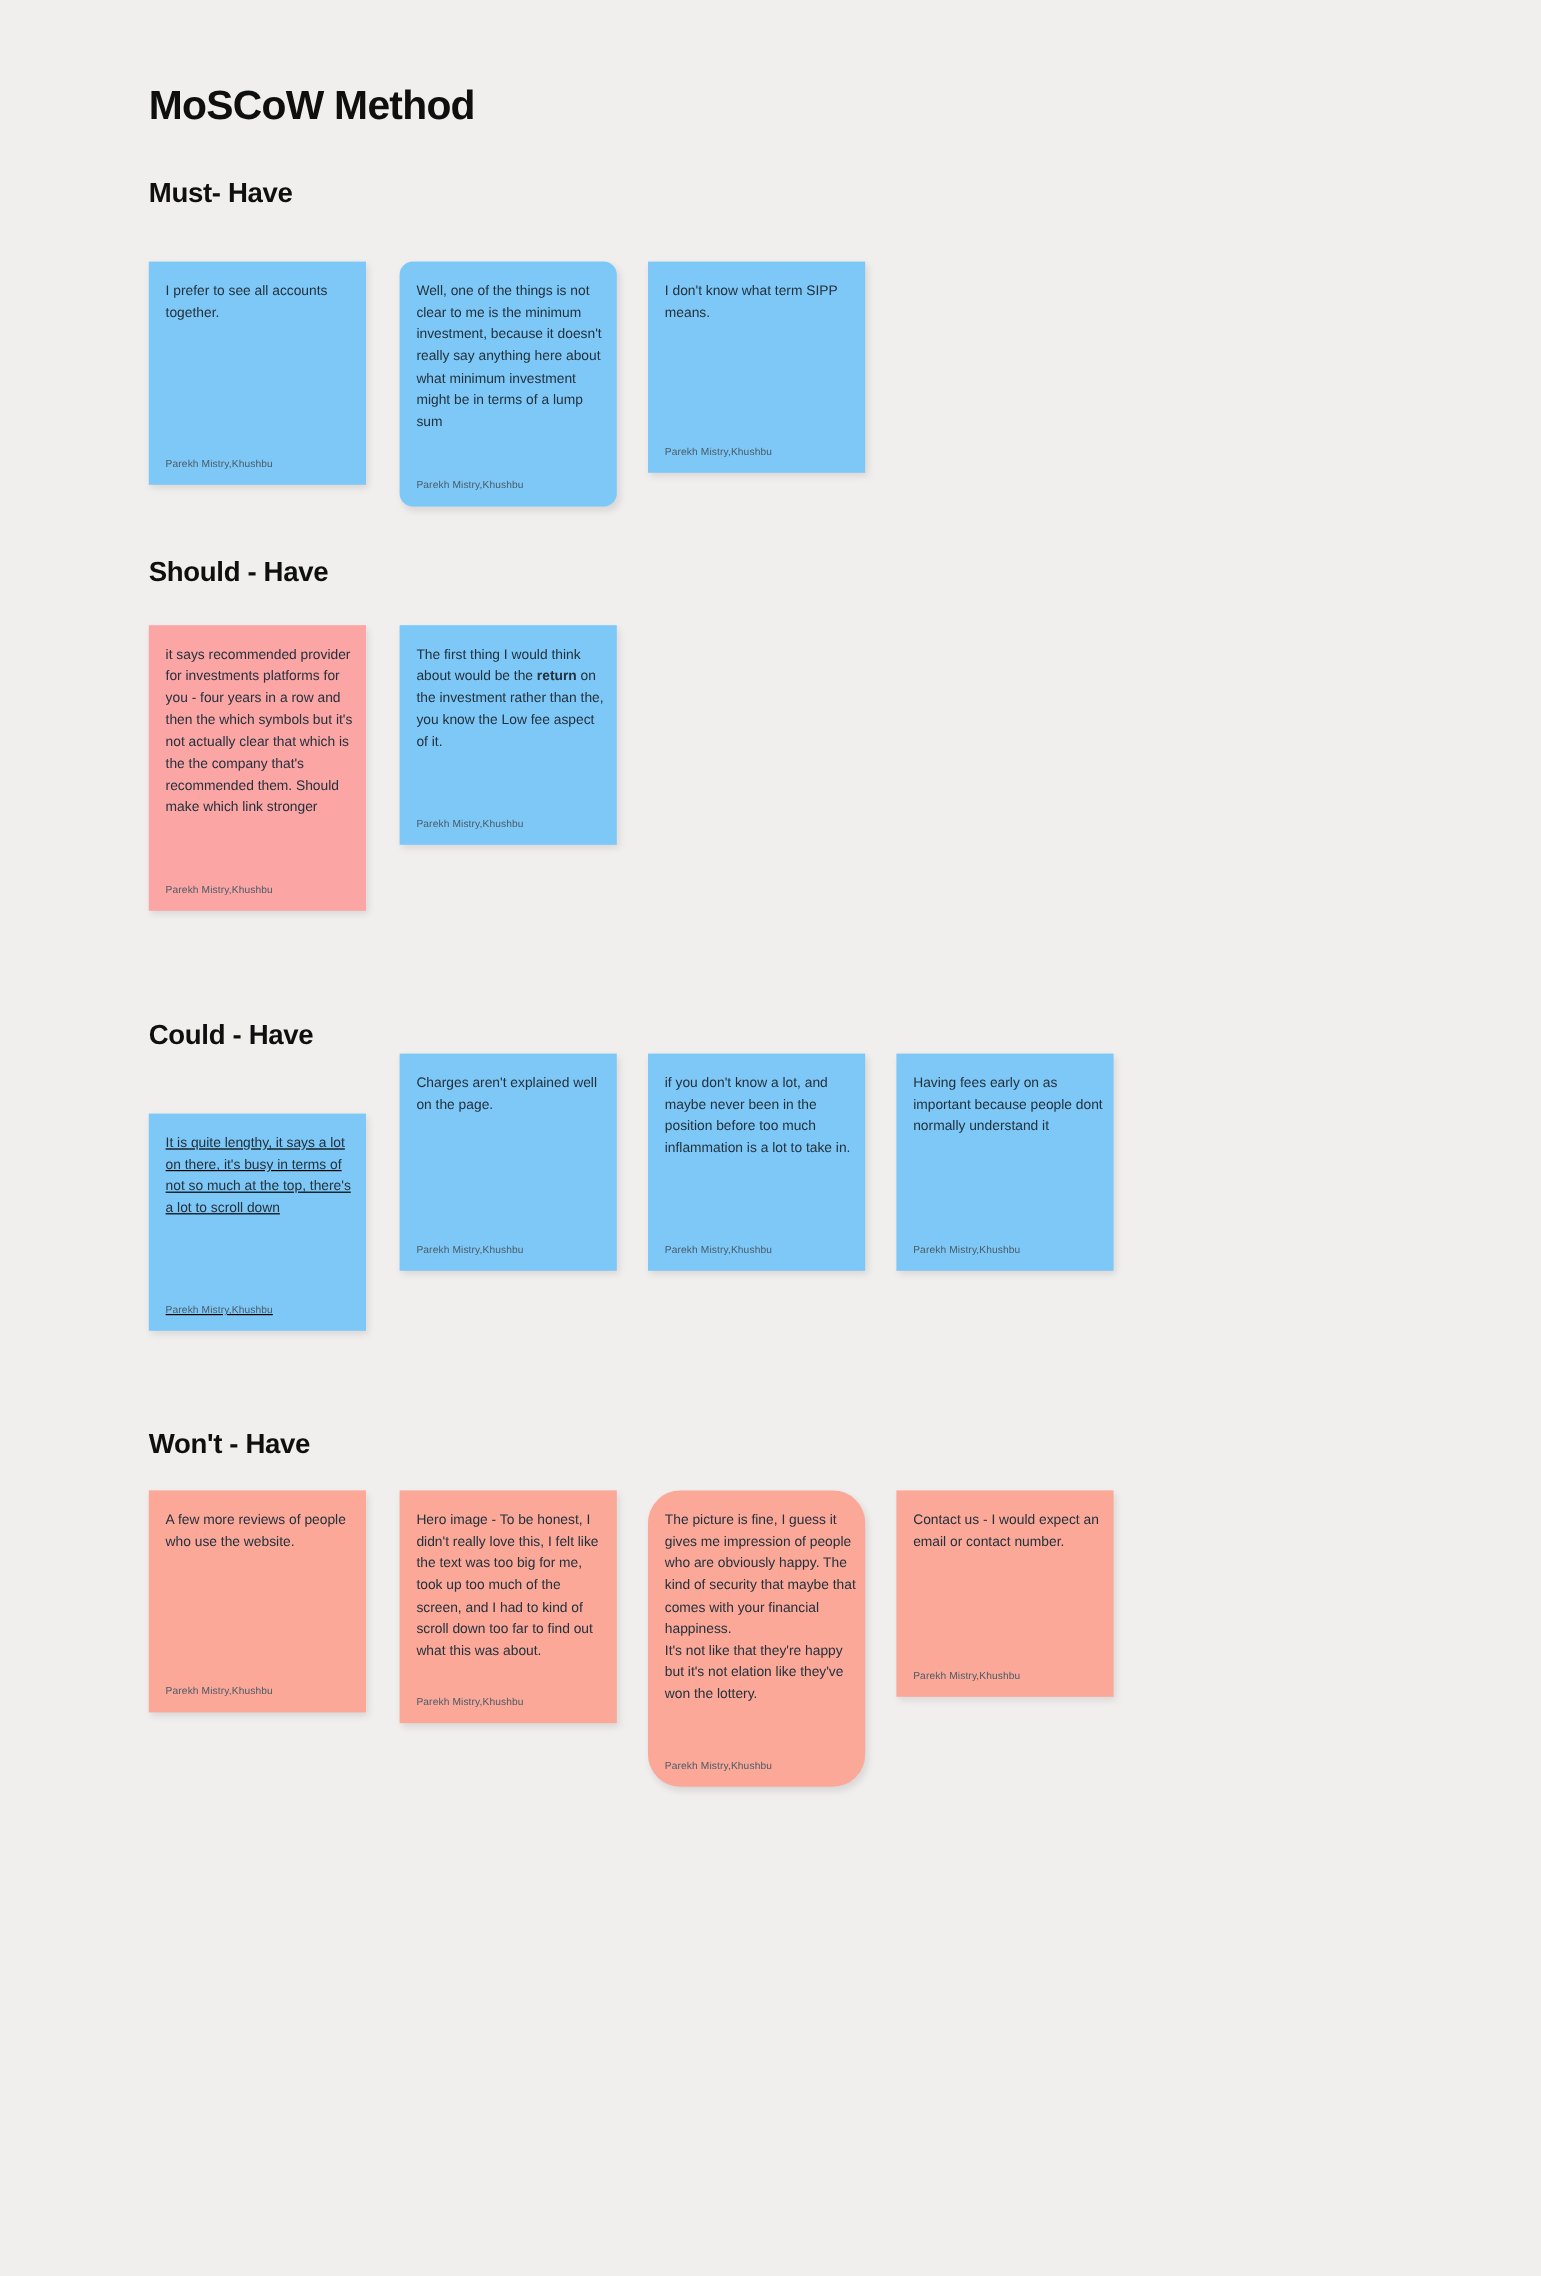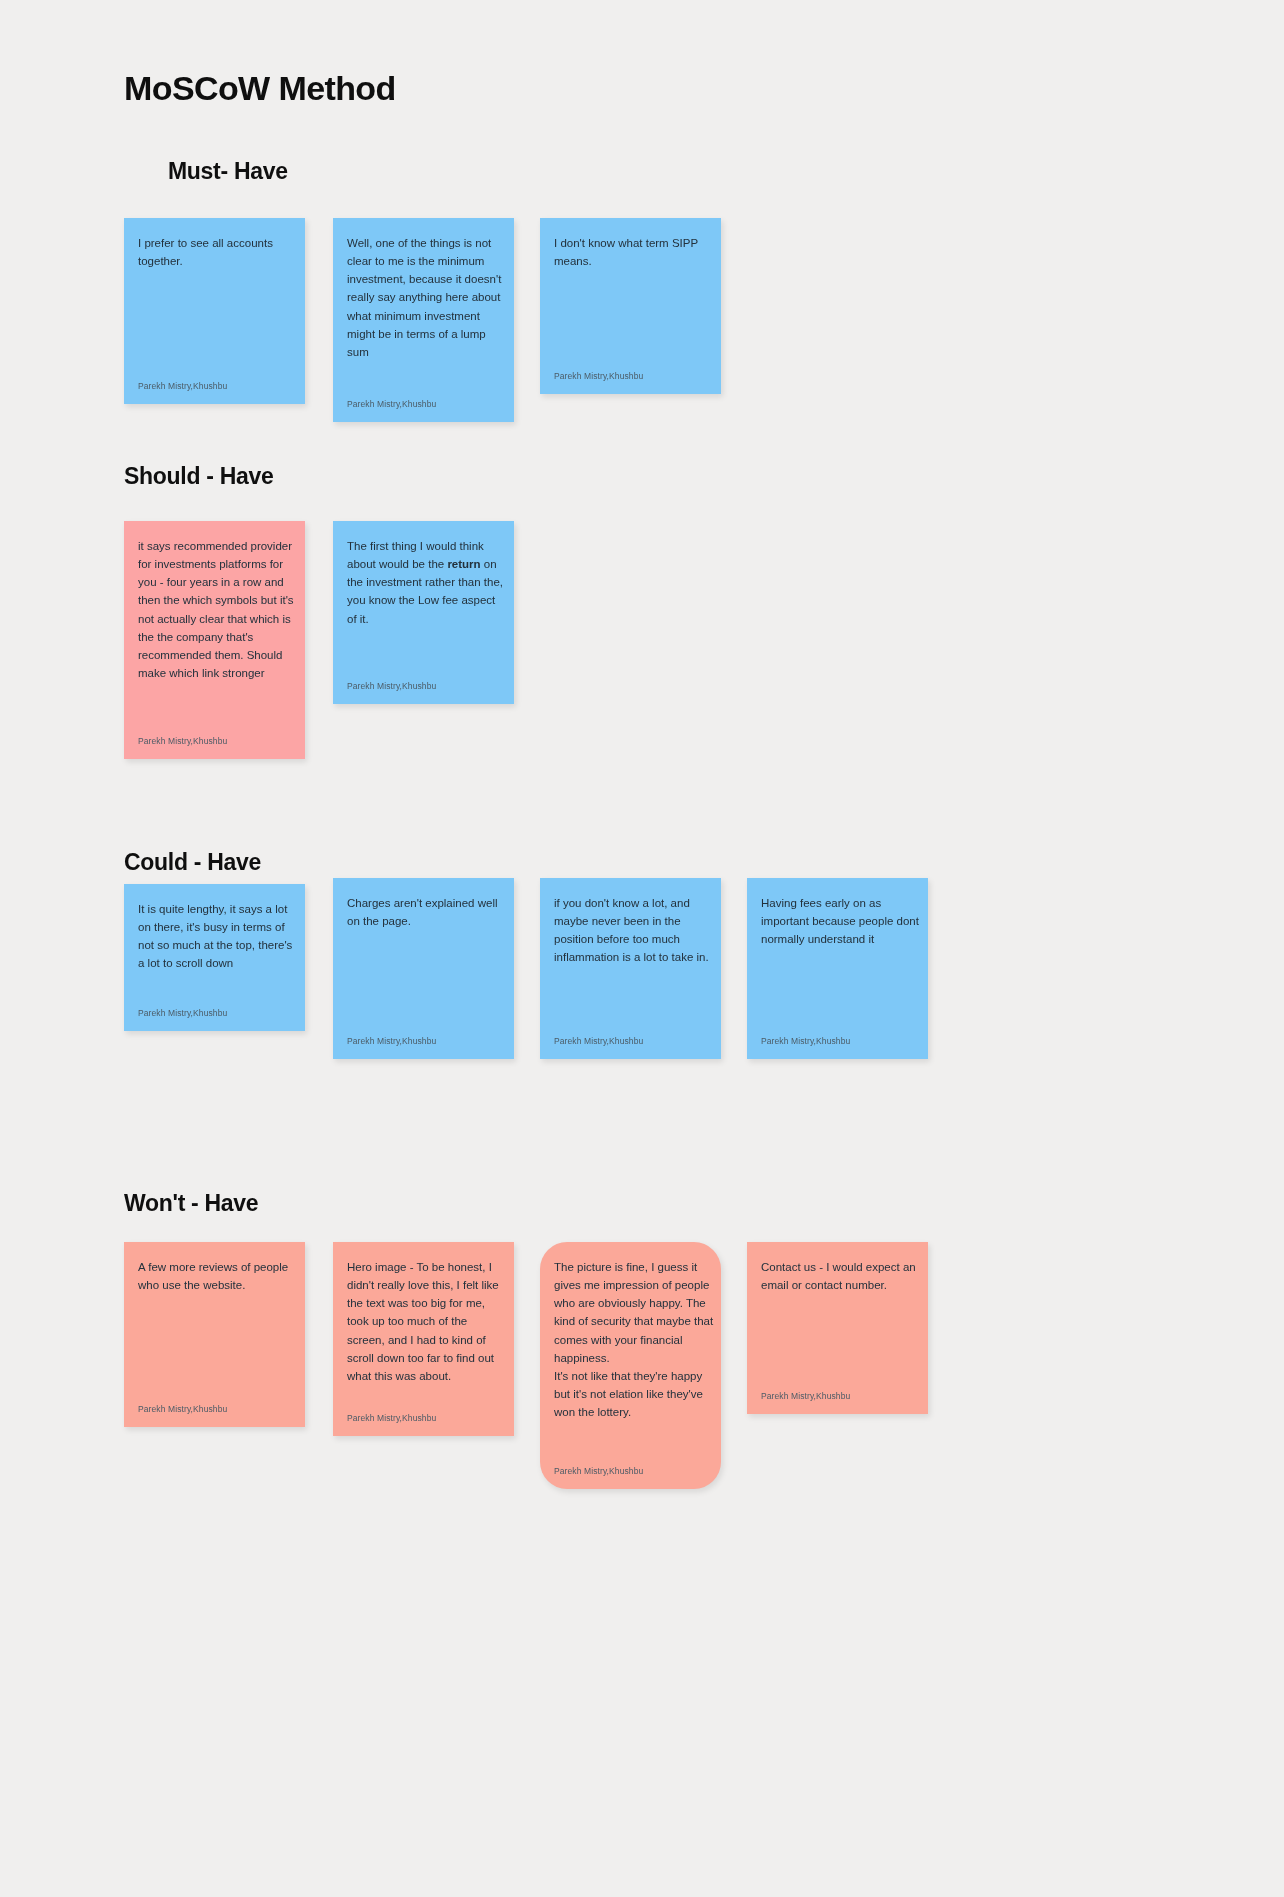--- a/index.html
+++ b/index.html
@@ -70,28 +70,28 @@
     letter-spacing: 0.1px;
   }
 </style>
 </head>
 <body style="background: rgb(240, 239, 238);">
 
 <div class="board">
 
   <h1 class="page-title">MoSCoW Method</h1>
 
-  <h2 class="section-title" style="top:158px;margin-left:44px;">Must- Have</h2>
+  <h2 class="section-title" style="top:147px;">Must- Have</h2>
 
   <div class="card blue" style="left: 124px; top: 218px; height: 186px; background: rgb(126, 200, 247);">
     <div class="card-text">I prefer to see all accounts together.</div>
     <div class="card-author">Parekh Mistry,Khushbu</div>
   </div>
 
-  <div class="card blue" style="left: 333px; top: 218px; height: 204px; background: rgb(126, 200, 247);">
+  <div class="card blue" style="left: 333px; top: 218px; height: 204px; background: rgb(126, 200, 247); border-radius: 11px;">
     <div class="card-text">Well, one of the things is not clear to me is the minimum investment, because it doesn't really say anything here about what minimum investment might be in terms of a lump sum</div>
     <div class="card-author">Parekh Mistry,Khushbu</div>
   </div>
 
   <div class="card blue" style="left: 540px; top: 218px; height: 176px; background: rgb(126, 200, 247);">
     <div class="card-text">I don't know what term SIPP means.</div>
     <div class="card-author">Parekh Mistry,Khushbu</div>
   </div>
 
   <h2 class="section-title" style="top:463px;">Should - Have</h2>
@@ -101,21 +101,21 @@
     <div class="card-author">Parekh Mistry,Khushbu</div>
   </div>
 
   <div class="card blue" style="left: 333px; top: 521px; height: 183px; background: rgb(126, 200, 247);">
     <div class="card-text">The first thing I would think about would be the <b>return</b> on the investment rather than the, you know the Low fee aspect of it.</div>
     <div class="card-author">Parekh Mistry,Khushbu</div>
   </div>
 
   <h2 class="section-title" style="top:837px;margin-top:12px;">Could - Have</h2>
 
-  <div class="card blue" style="left: 124px; top: 884px; height: 147px; background: rgb(126, 200, 247);">
+  <div class="card blue" style="left: 124px; top: 928px; height: 181px; background: rgb(126, 200, 247); text-decoration: underline;">
     <div class="card-text">It is quite lengthy, it says a lot on there, it's busy in terms of not so much at the top, there's a lot to scroll down</div>
     <div class="card-author">Parekh Mistry,Khushbu</div>
   </div>
 
   <div class="card blue" style="left: 333px; top: 878px; height: 181px; background: rgb(126, 200, 247);">
     <div class="card-text">Charges aren't explained well on the page.</div>
     <div class="card-author">Parekh Mistry,Khushbu</div>
   </div>
 
   <div class="card blue" style="left: 540px; top: 878px; height: 181px; background: rgb(126, 200, 247);">

